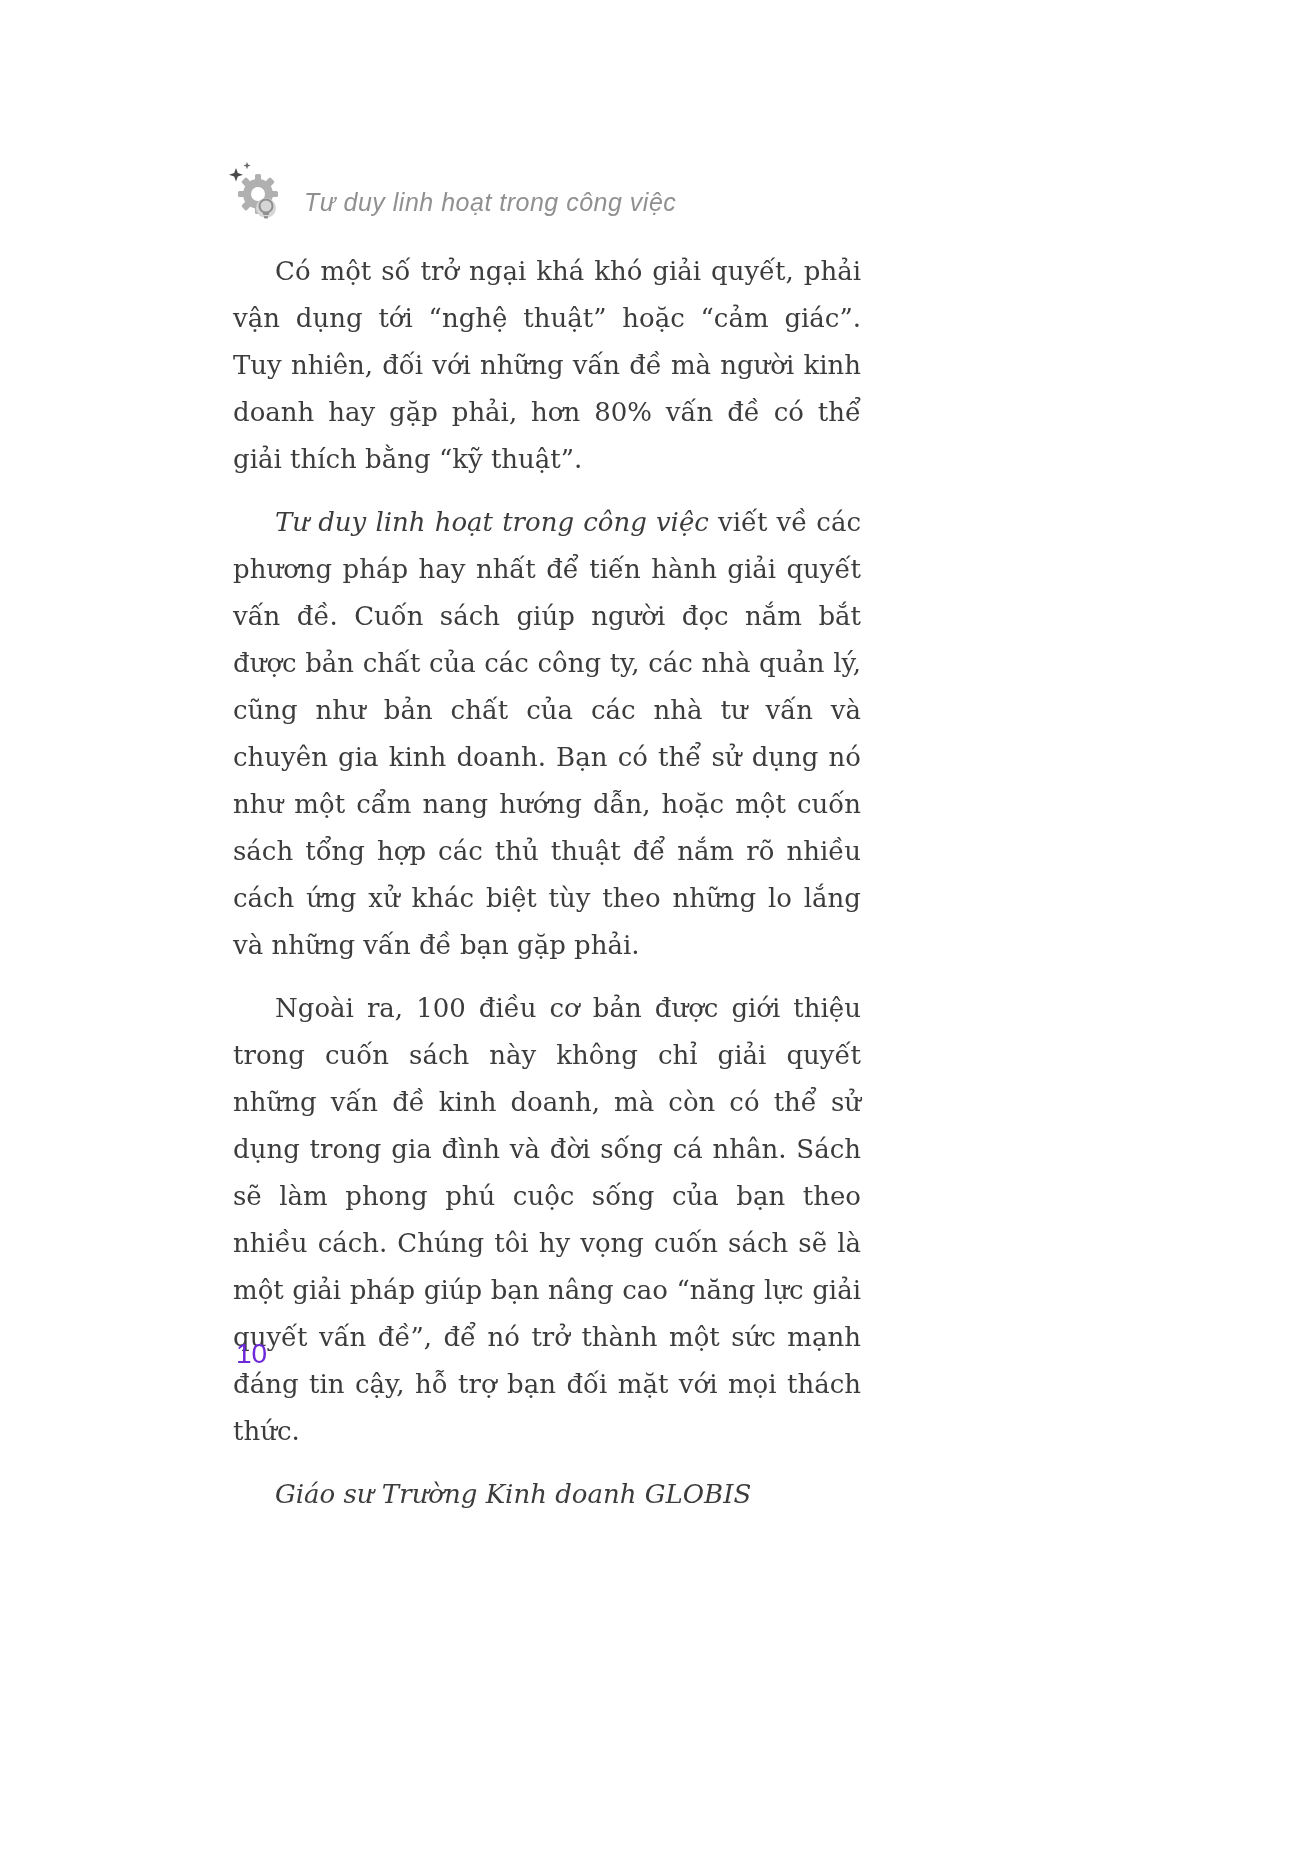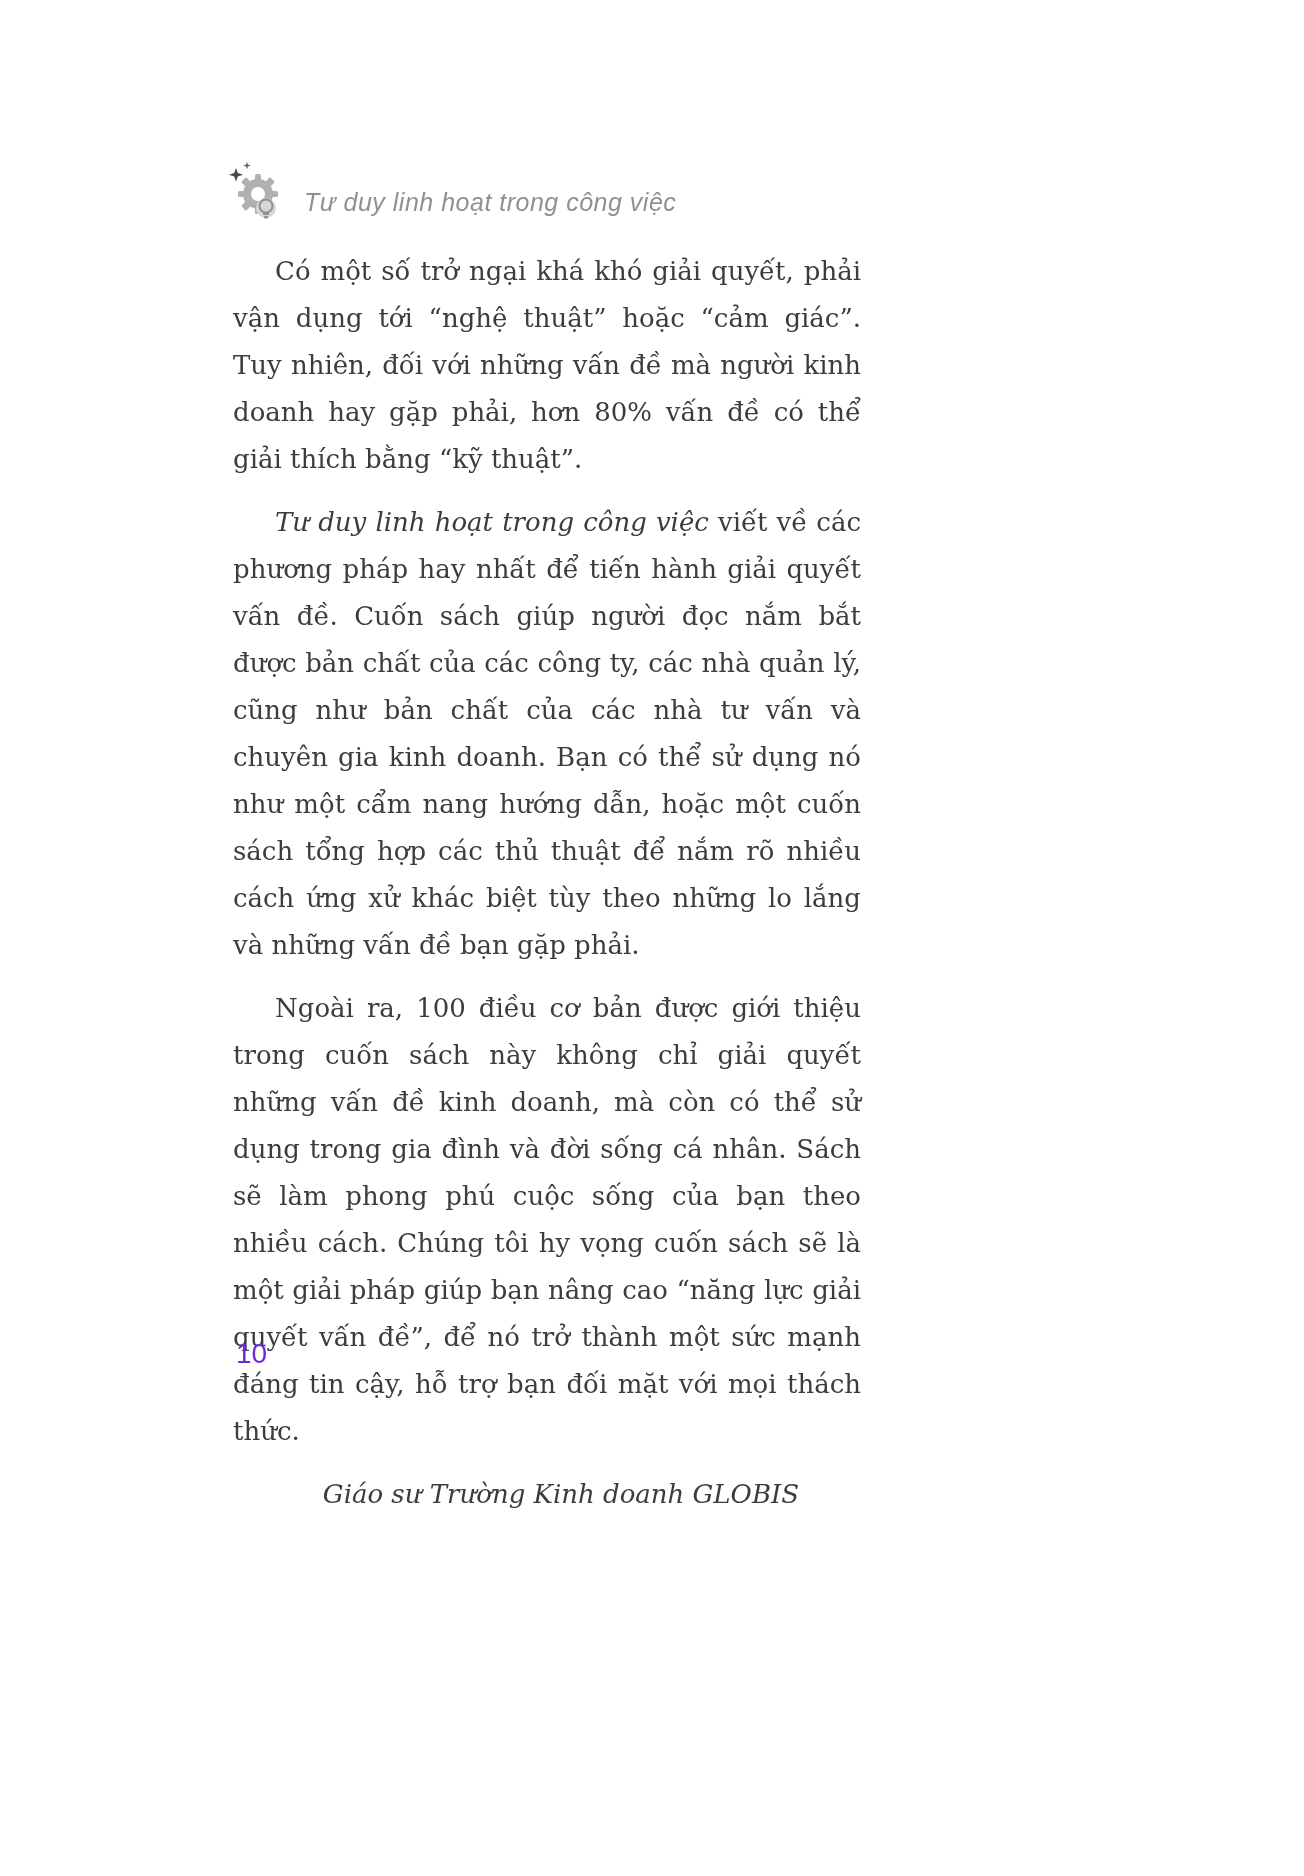--- a/index.html
+++ b/index.html
@@ -49,21 +49,21 @@
     line-height: 47px;
     text-align: justify;
   }
   .content p {
     margin: 0 0 16px 0;
     text-indent: 42px;
   }
   .italic { font-style: italic; }
   .signature {
     margin-top: 30px;
-    text-align: center;
+    text-align: left;
     text-indent: 0;
     padding-right: 14px;
   }
   .signature .sig-line1 {
     font-style: italic;
     display: block;
   }
   .signature .sig-line2 {
     font-weight: bold;
     display: block;

